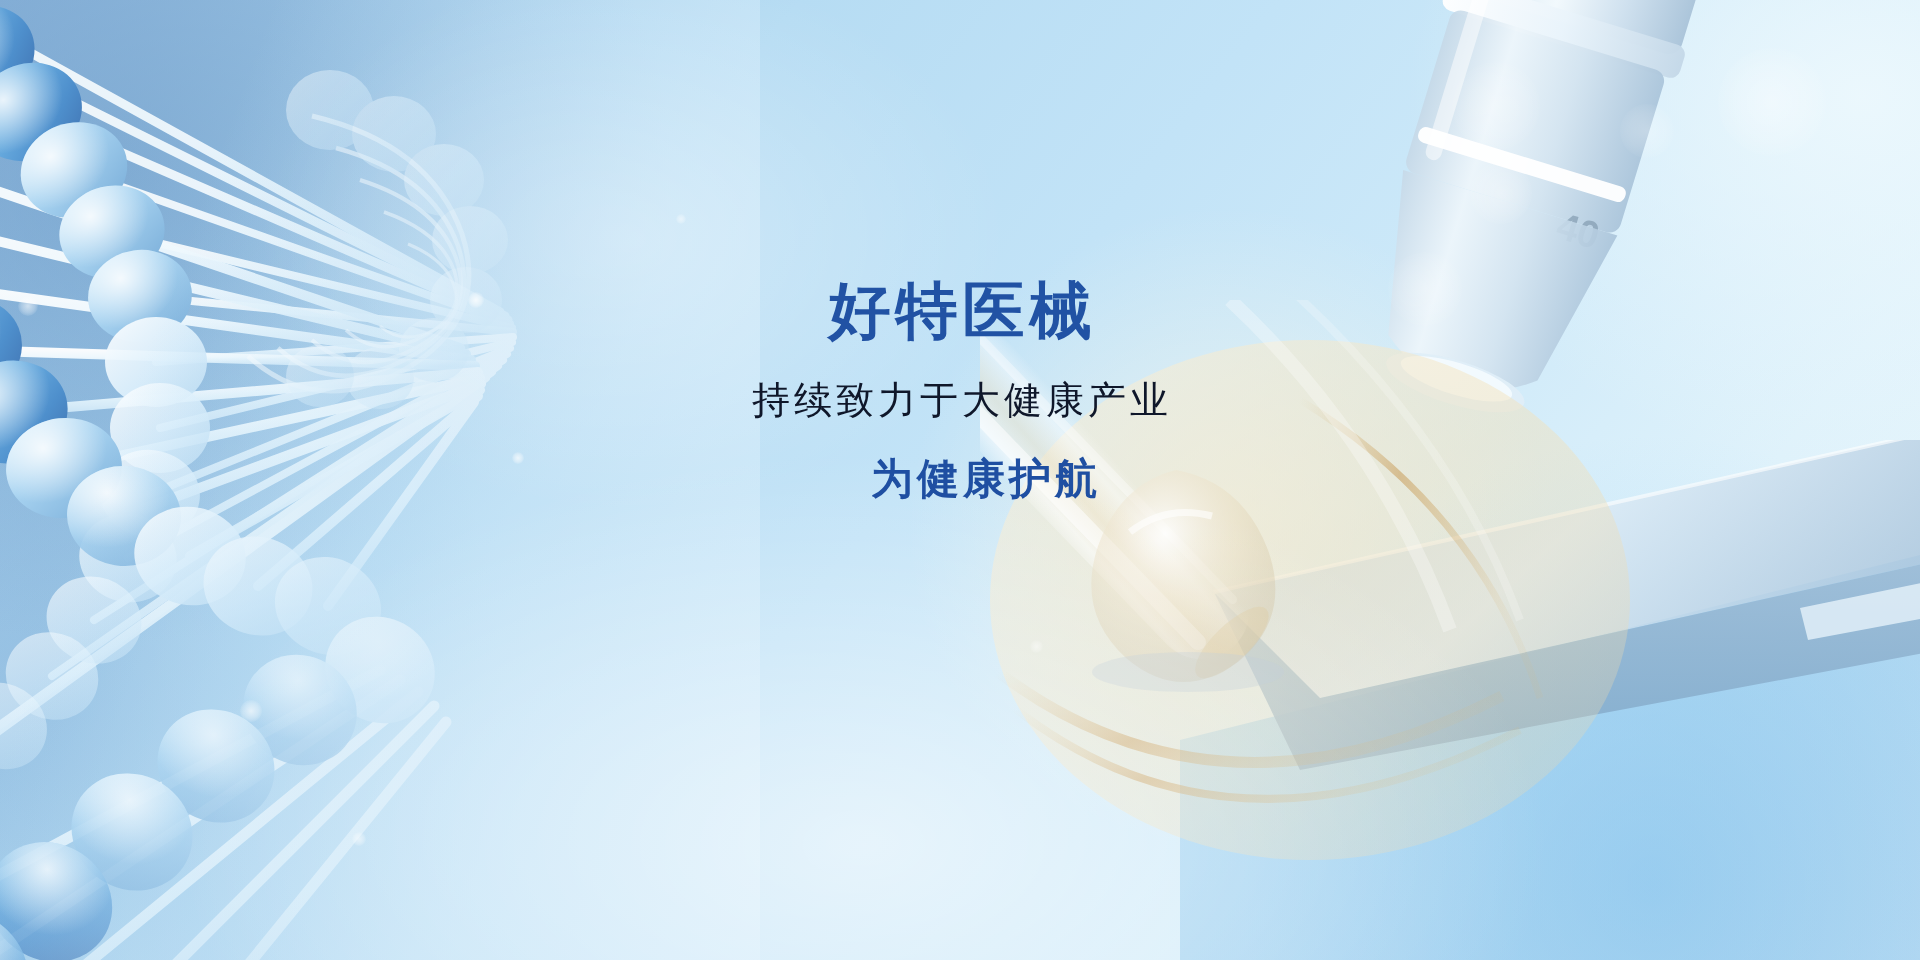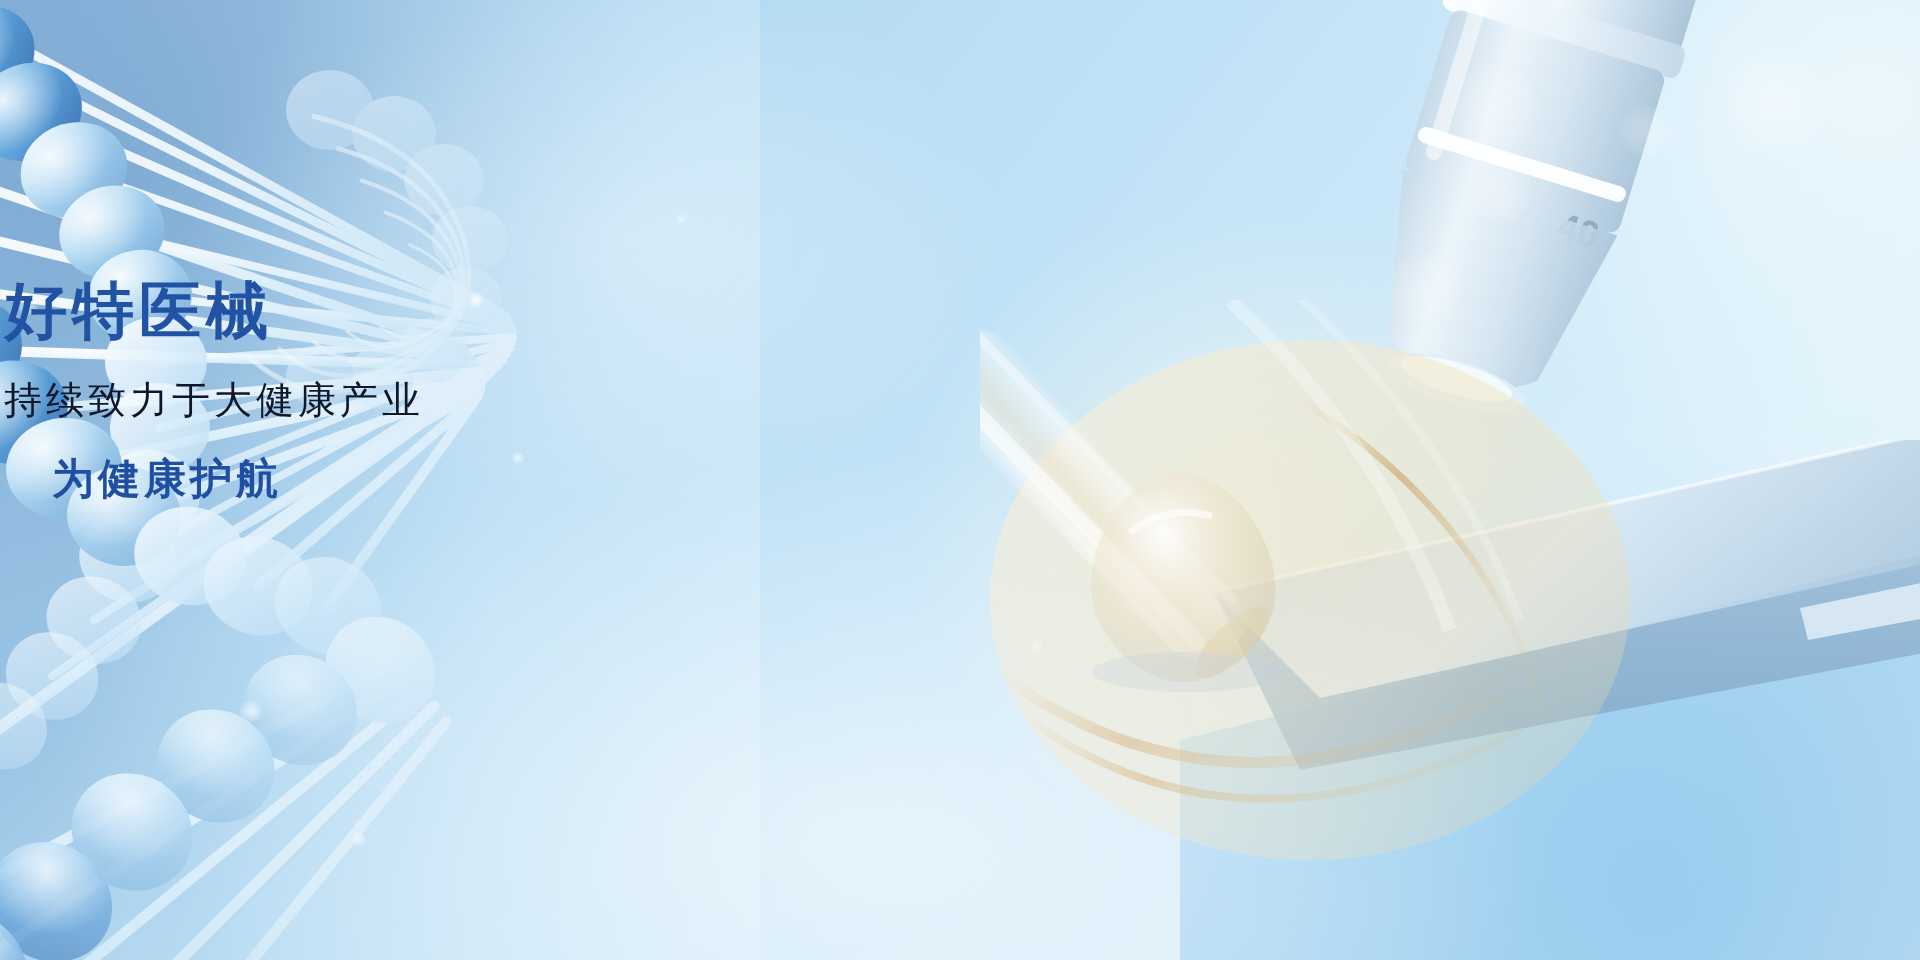--- a/index.html
+++ b/index.html
@@ -69,20 +69,21 @@
   
   #bokeh { position:absolute; inset:0; pointer-events:none; }
   .bk { position:absolute; border-radius:50%; background:radial-gradient(circle, rgba(255,255,255,.92) 0%, rgba(255,255,255,.45) 48%, rgba(255,255,255,0) 78%); }
 
   
   #hero-text {
     position:absolute;
     left:0; right:0;
     top:278px;
     width:1920px;
+    text-align:center;
     z-index:20;
   }
   #hero-title {
     font-size:62px;
     font-weight:bold;
     letter-spacing:5px;
     line-height:1.06;
     color:#2152a4;
     text-indent:5px;
   }

